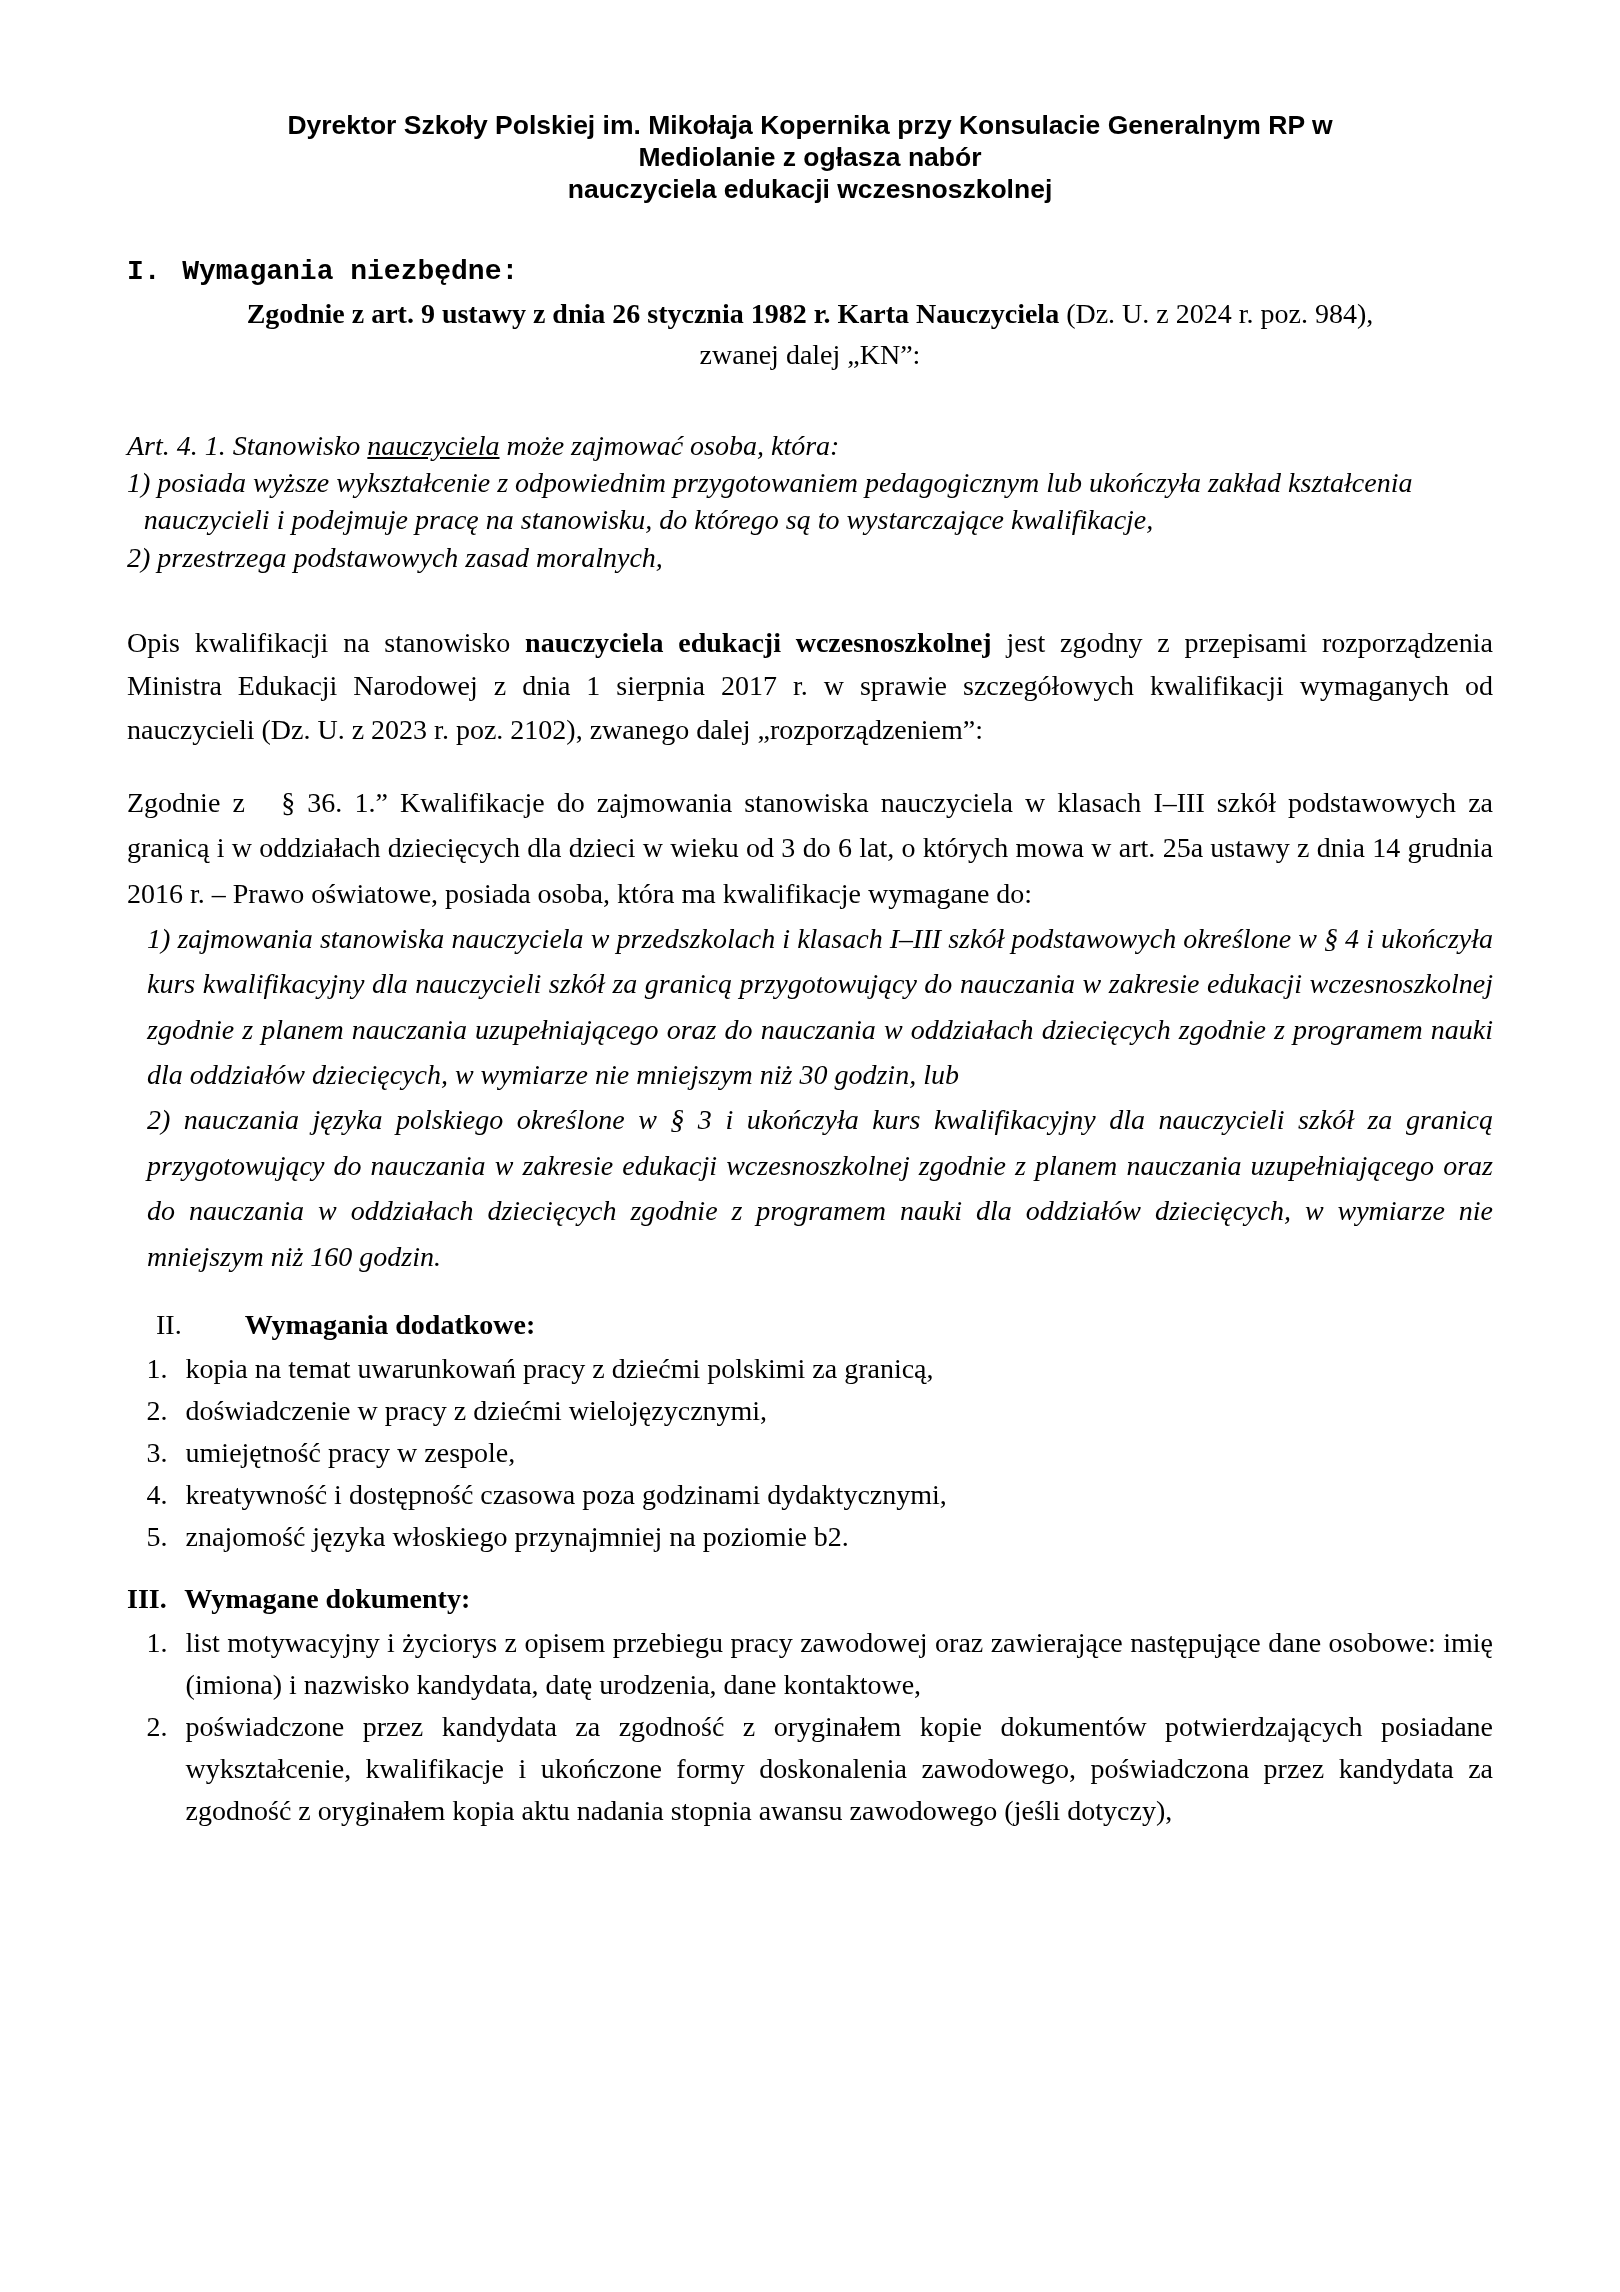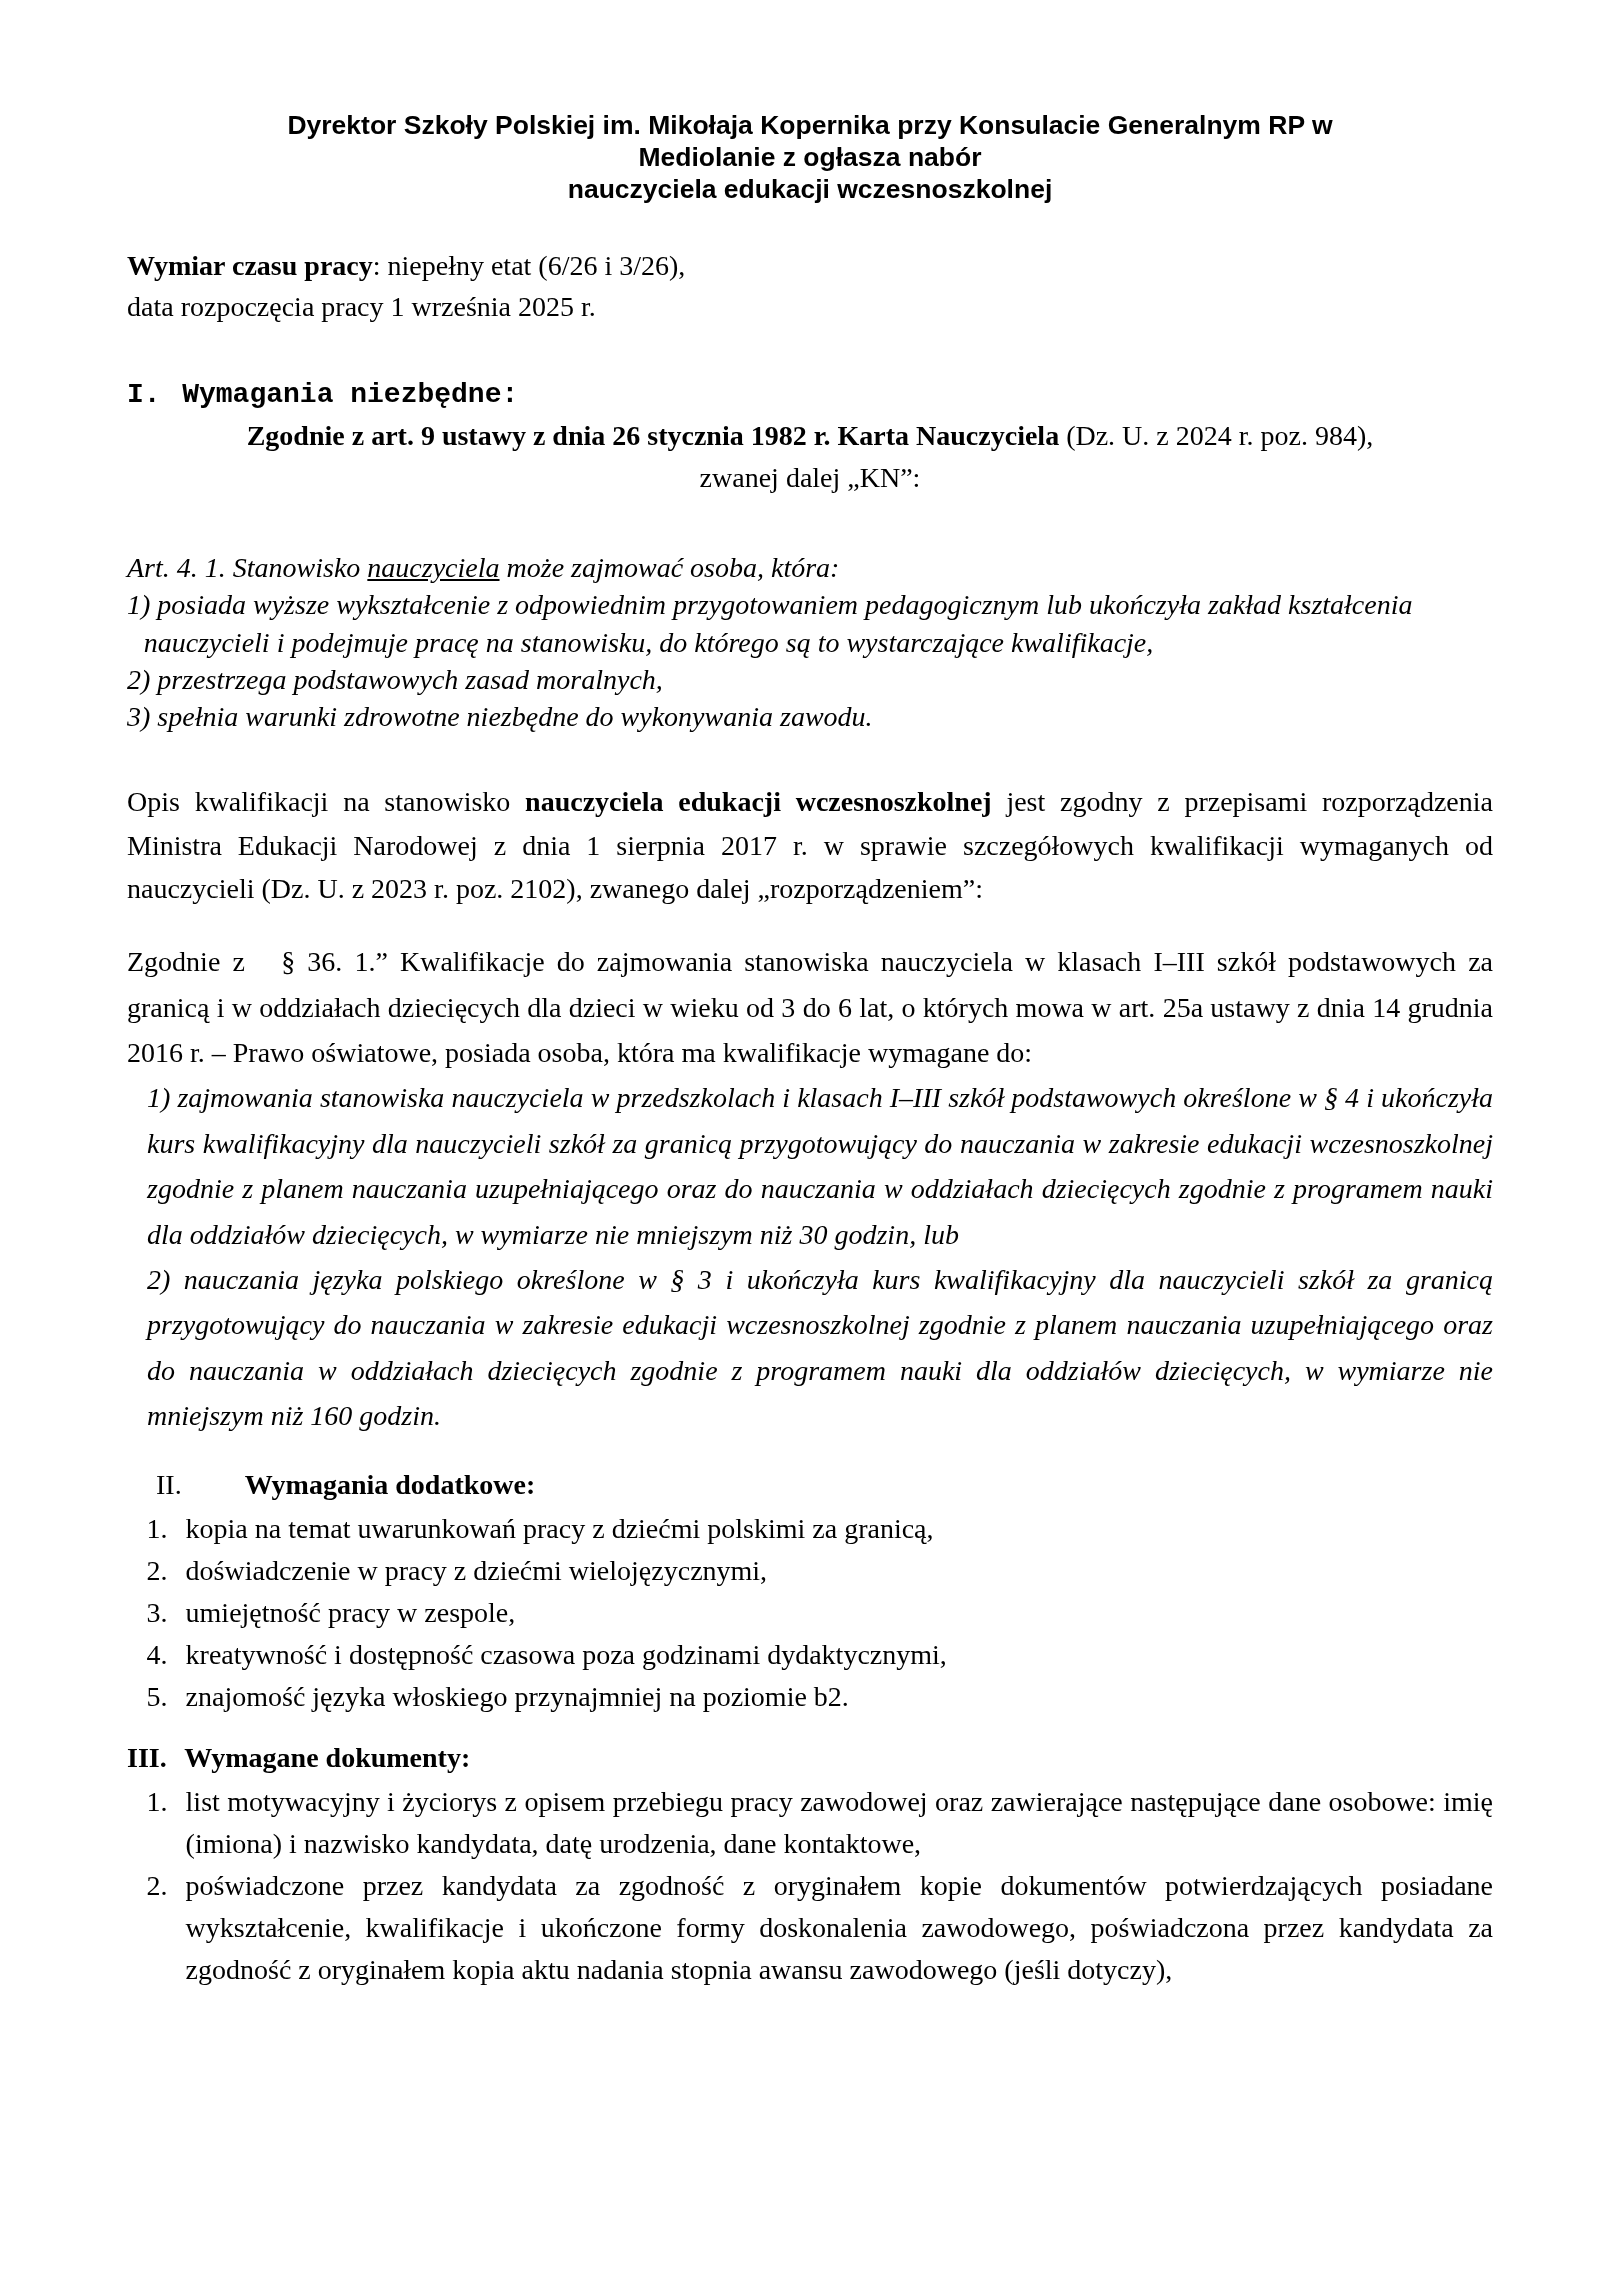--- a/index.html
+++ b/index.html
@@ -105,40 +105,35 @@
 <body>
 
 <div class="page">
 
   <div class="doc-title">
     <div>Dyrektor Szkoły Polskiej im. Mikołaja Kopernika przy Konsulacie Generalnym RP w</div>
     <div>Mediolanie z ogłasza nabór</div>
     <div>nauczyciela edukacji wczesnoszkolnej</div>
   </div>
 
-  <div class="intro">
-    <div><strong>Wymiar czasu pracy</strong><span>: niepełny etat (6/26 i 3/26),</span></div>
-    <div>data rozpoczęcia pracy 1 września 2025 r.</div>
-  </div>
 
   <div class="sec1-head">
     <span class="numeral">I.</span><span>Wymagania niezbędne:</span>
   </div>
 
   <div class="legal">
     <div><strong>Zgodnie z art. 9 ustawy z dnia 26 stycznia 1982 r. Karta Nauczyciela</strong><span> (Dz. U. z 2024 r. poz. 984),</span></div>
     <div>zwanej dalej „KN”:</div>
   </div>
 
   <div class="art9">
     <div><span>Art. 4. 1. Stanowisko </span><span class="u">nauczyciela</span><span> może zajmować osoba, która:</span></div>
     <div class="art9-items">
       <div class="art9-item">1) posiada wyższe wykształcenie z odpowiednim przygotowaniem pedagogicznym lub ukończyła zakład kształcenia nauczycieli i podejmuje pracę na stanowisku, do którego są to wystarczające kwalifikacje,</div>
       <div class="art9-item">2) przestrzega podstawowych zasad moralnych,</div>
-      <div class="art9-item">3) spełnia warunki zdrowotne niezbędne do wykonywania zawodu.</div>
     </div>
   </div>
 
   <div class="opis">
     <span>Opis kwalifikacji na stanowisko </span><strong>nauczyciela edukacji wczesnoszkolnej</strong><span> jest zgodny z przepisami rozporządzenia Ministra Edukacji Narodowej z dnia 1 sierpnia 2017 r. w sprawie szczegółowych kwalifikacji wymaganych od nauczycieli (Dz. U. z 2023 r. poz. 2102), zwanego dalej „rozporządzeniem”:</span>
   </div>
 
   <div class="par36">Zgodnie z&nbsp;&nbsp; § 36. 1.” Kwalifikacje do zajmowania stanowiska nauczyciela w klasach I–III szkół podstawowych za granicą i w oddziałach dziecięcych dla dzieci w wieku od 3 do 6 lat, o których mowa w art. 25a ustawy z dnia 14 grudnia 2016 r. – Prawo oświatowe, posiada osoba, która ma kwalifikacje wymagane do:</div>
 
   <div class="par36-item">1) zajmowania stanowiska nauczyciela w przedszkolach i klasach I–III szkół podstawowych określone w § 4 i ukończyła kurs kwalifikacyjny dla nauczycieli szkół za granicą przygotowujący do nauczania w zakresie edukacji wczesnoszkolnej zgodnie z planem nauczania uzupełniającego oraz do nauczania w oddziałach dziecięcych zgodnie z programem nauki dla oddziałów dziecięcych, w wymiarze nie mniejszym niż 30 godzin, lub</div>

